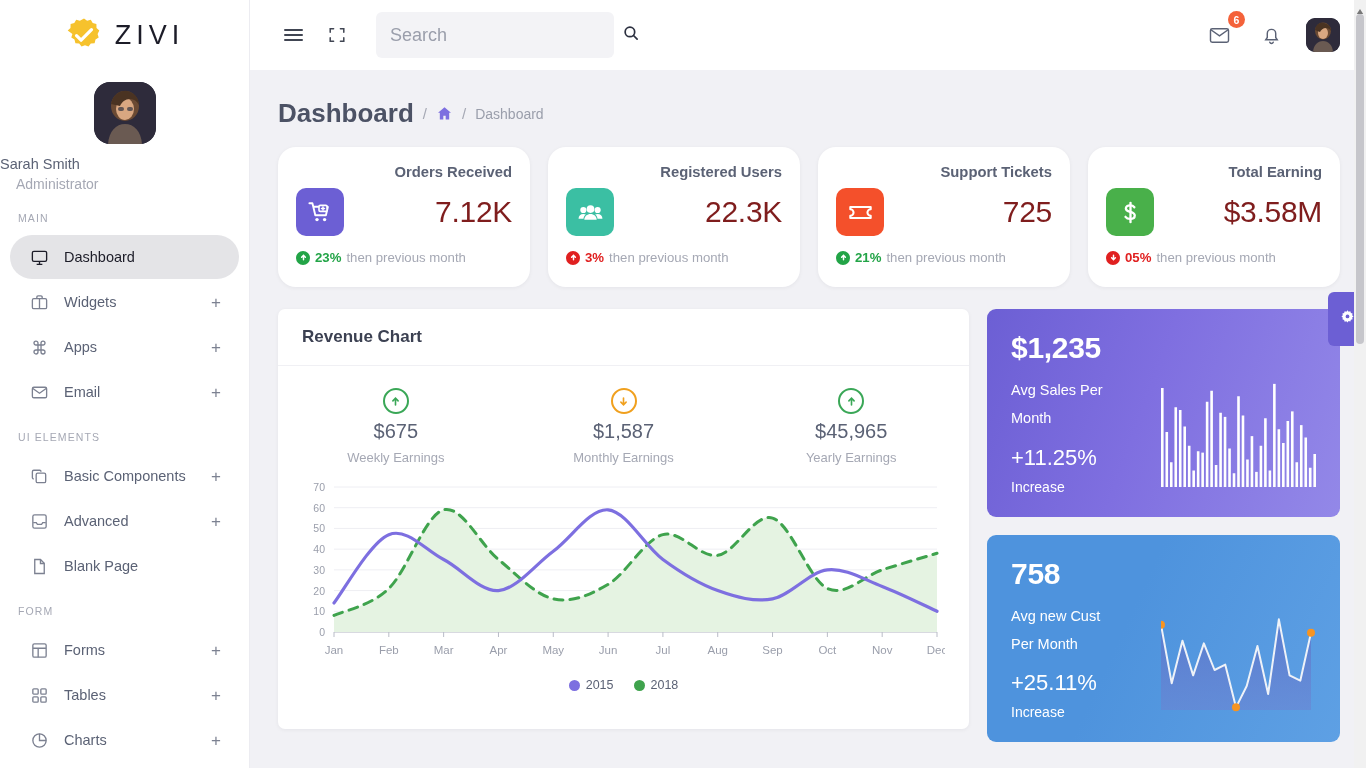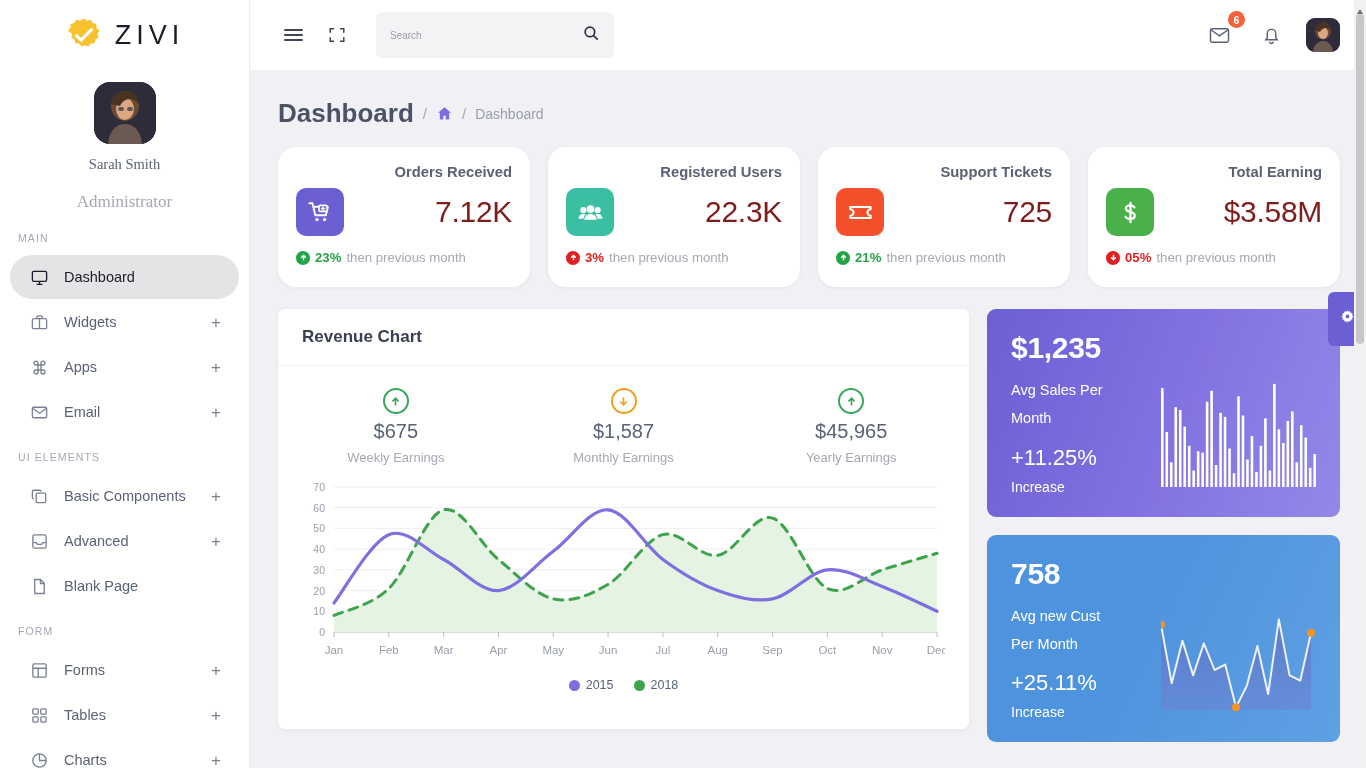--- a/index.html
+++ b/index.html
@@ -15,27 +15,27 @@
   
   .sidebar {
     width: 250px; height: 768px; background: #ffffff;
     flex: 0 0 250px; overflow: hidden; position: relative;
     border-right: 1px solid #ececf1;
   }
   .brand { display: flex; align-items: center; justify-content: center; gap: 12px; height: 70px; }
   .brand-logo { width: 38px; height: 38px; position: relative; }
   .brand-name { font-size: 27px; letter-spacing: 5px; color: #1c1c28; font-weight: 400; }
 
-  .profile { text-align: center; padding: 12px 0 4px; font-family: Liberation Serif, serif; }
+  .profile { padding: 12px 0 4px; }
   .avatar-lg {
     width: 62px; height: 62px; border-radius: 16px; margin: 0 auto 12px;
     background: #2b2b3c; overflow: hidden; position: relative;
   }
   .profile-name { font-size: 14.5px; color: #5b6275; font-weight: 400; }
-  .profile-role { font-size: 17px; color: #a5a8b4; margin-top: 19px; }
+  .profile-role { font-size: 14px; color: #a5a8b4; margin-top: 4px; padding-left: 16px; }
 
   .nav-section { font-size: 10.5px; letter-spacing: 1.1px; color: #a5a8b4;
     padding: 16px 0 10px 18px; text-transform: uppercase; }
   .nav-item {
     display: flex; align-items: center; height: 44px;
     margin: 1px 10px; padding: 0 18px 0 18px; border-radius: 24px;
     font-size: 14.5px; color: #5b6275; cursor: pointer; position: relative;
   }
   .nav-item.active { background: #e4e4e7; color: #1c1c28; }
   .nav-ico { width: 22px; height: 22px; margin-right: 14px; display:flex; align-items:center; justify-content:center; flex:0 0 22px;}
@@ -50,21 +50,21 @@
     padding: 0 26px 0 26px; gap: 0;
   }
   .icon-btn { width: 34px; height: 34px; display:flex; align-items:center; justify-content:center; cursor:pointer; }
   .burger span { display:block; width: 19px; height: 2px; background:#404552; margin: 3px 0; border-radius:1px;}
   .search-box {
     margin-left: 22px; width: 238px; height: 46px; background: #f3f3f6;
     border-radius: 6px; display: flex; align-items: center; padding: 0 14px;
   }
   .search-input {
     flex: 1; border: none; outline: none; background: transparent;
-    font-size: 10px; color: #5b6275; font-family: "Liberation Sans", sans-serif;
+    font-size: 18px; color: #5b6275; font-family: "Liberation Sans", sans-serif;
   }
   .search-input::placeholder { color: #9a9eab; }
   .topbar-right { margin-left: auto; display: flex; align-items: center; gap: 18px; }
   .badge {
     position: absolute; top: -7px; right: -9px; background: #f4623a; color: #fff;
     font-size: 10.5px; min-width: 17px; height: 17px; border-radius: 9px;
     display: flex; align-items: center; justify-content: center; padding: 0 4px; font-weight:600;
   }
   .avatar-sm { width: 34px; height: 34px; border-radius: 9px; background: #2b2b3c; overflow:hidden; position:relative;}
 

